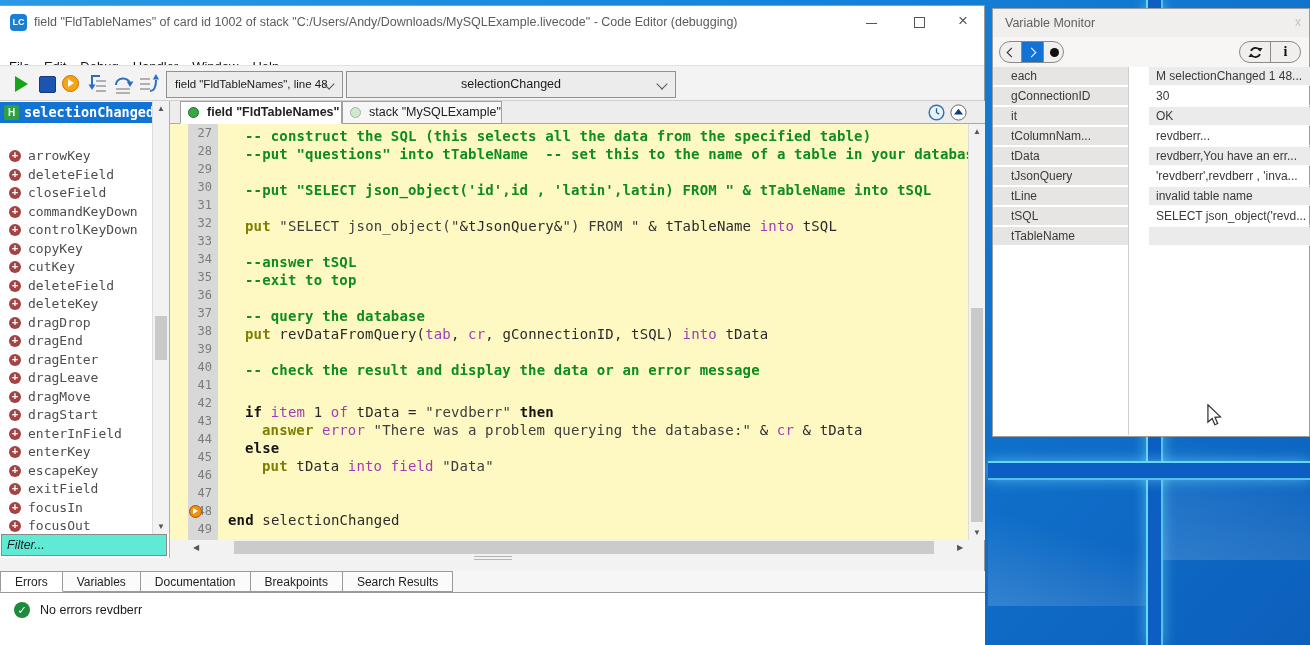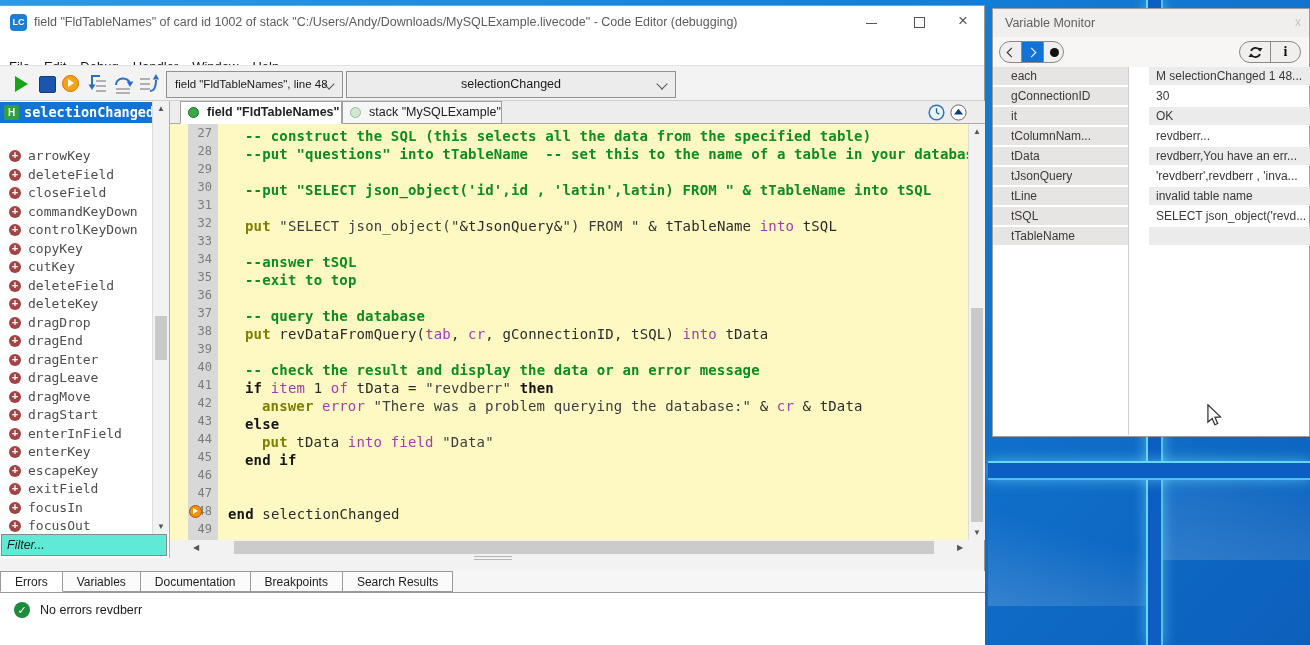--- a/index.html
+++ b/index.html
@@ -322,25 +322,24 @@
           <div class="code-line" style="padding-left: 0px;">&nbsp;</div>
           <div class="code-line" style="padding-left: 17px;"><span class="to">put</span><span class="tt"> </span><span class="ts">"SELECT json_object("</span><span class="tt">&amp;tJsonQuery&amp;</span><span class="ts">") FROM "</span><span class="tt"> &amp; tTableName </span><span class="tp">into</span><span class="tt"> tSQL</span></div>
           <div class="code-line" style="padding-left: 0px;">&nbsp;</div>
           <div class="code-line" style="padding-left: 17px;"><span class="tc">--answer tSQL</span></div>
           <div class="code-line" style="padding-left: 17px;"><span class="tc">--exit to top</span></div>
           <div class="code-line" style="padding-left: 0px;">&nbsp;</div>
           <div class="code-line" style="padding-left: 17px;"><span class="tc">-- query the database</span></div>
           <div class="code-line" style="padding-left: 17px;"><span class="to">put</span><span class="tt"> revDataFromQuery(</span><span class="tp">tab</span><span class="tt">, </span><span class="tp">cr</span><span class="tt">, gConnectionID, tSQL) </span><span class="tp">into</span><span class="tt"> tData</span></div>
           <div class="code-line" style="padding-left: 0px;">&nbsp;</div>
           <div class="code-line" style="padding-left: 17px;"><span class="tc">-- check the result and display the data or an error message</span></div>
-          <div class="code-line" style="padding-left: 17px;"><span class="tk">if</span><span class="tt"> </span><span class="tp">item</span><span class="tt"> 1 </span><span class="tp">of</span><span class="tt"> tData = </span><span class="ts">"revdberr"</span><span class="tt"> </span><span class="tk">then</span></div>
+          <div class="code-line" style="padding-left: 17px; margin-top: 24px;"><span class="tk">if</span><span class="tt"> </span><span class="tp">item</span><span class="tt"> 1 </span><span class="tp">of</span><span class="tt"> tData = </span><span class="ts">"revdberr"</span><span class="tt"> </span><span class="tk">then</span></div>
           <div class="code-line" style="padding-left: 34px;"><span class="to">answer</span><span class="tt"> </span><span class="tp">error</span><span class="tt"> </span><span class="ts">"There was a problem querying the database:"</span><span class="tt"> &amp; </span><span class="tp">cr</span><span class="tt"> &amp; tData</span></div>
           <div class="code-line" style="padding-left: 17px;"><span class="tk">else</span></div>
           <div class="code-line" style="padding-left: 34px;"><span class="to">put</span><span class="tt"> tData </span><span class="tp">into</span><span class="tt"> </span><span class="tp">field</span><span class="tt"> </span><span class="ts">"Data"</span></div>
-          <div class="code-line" style="padding-left: 17px;"><span class="tk">end if</span></div>
           <div class="code-line" style="padding-left: 0px;">&nbsp;</div>
           <div class="code-line" style="padding-left: 0px;">&nbsp;</div>
           <div class="code-line" style="padding-left: 0px;"><span class="tk">end</span><span class="tt"> selectionChanged</span></div>
           <div class="code-line" style="padding-left: 0px;">&nbsp;</div>
         </div>
     </div>
     <div class="vscroll">
       <div class="arr" style="top:3px">▲</div>
       <div class="vthumb"></div>
       <div class="arr" style="bottom:3px">▼</div>

